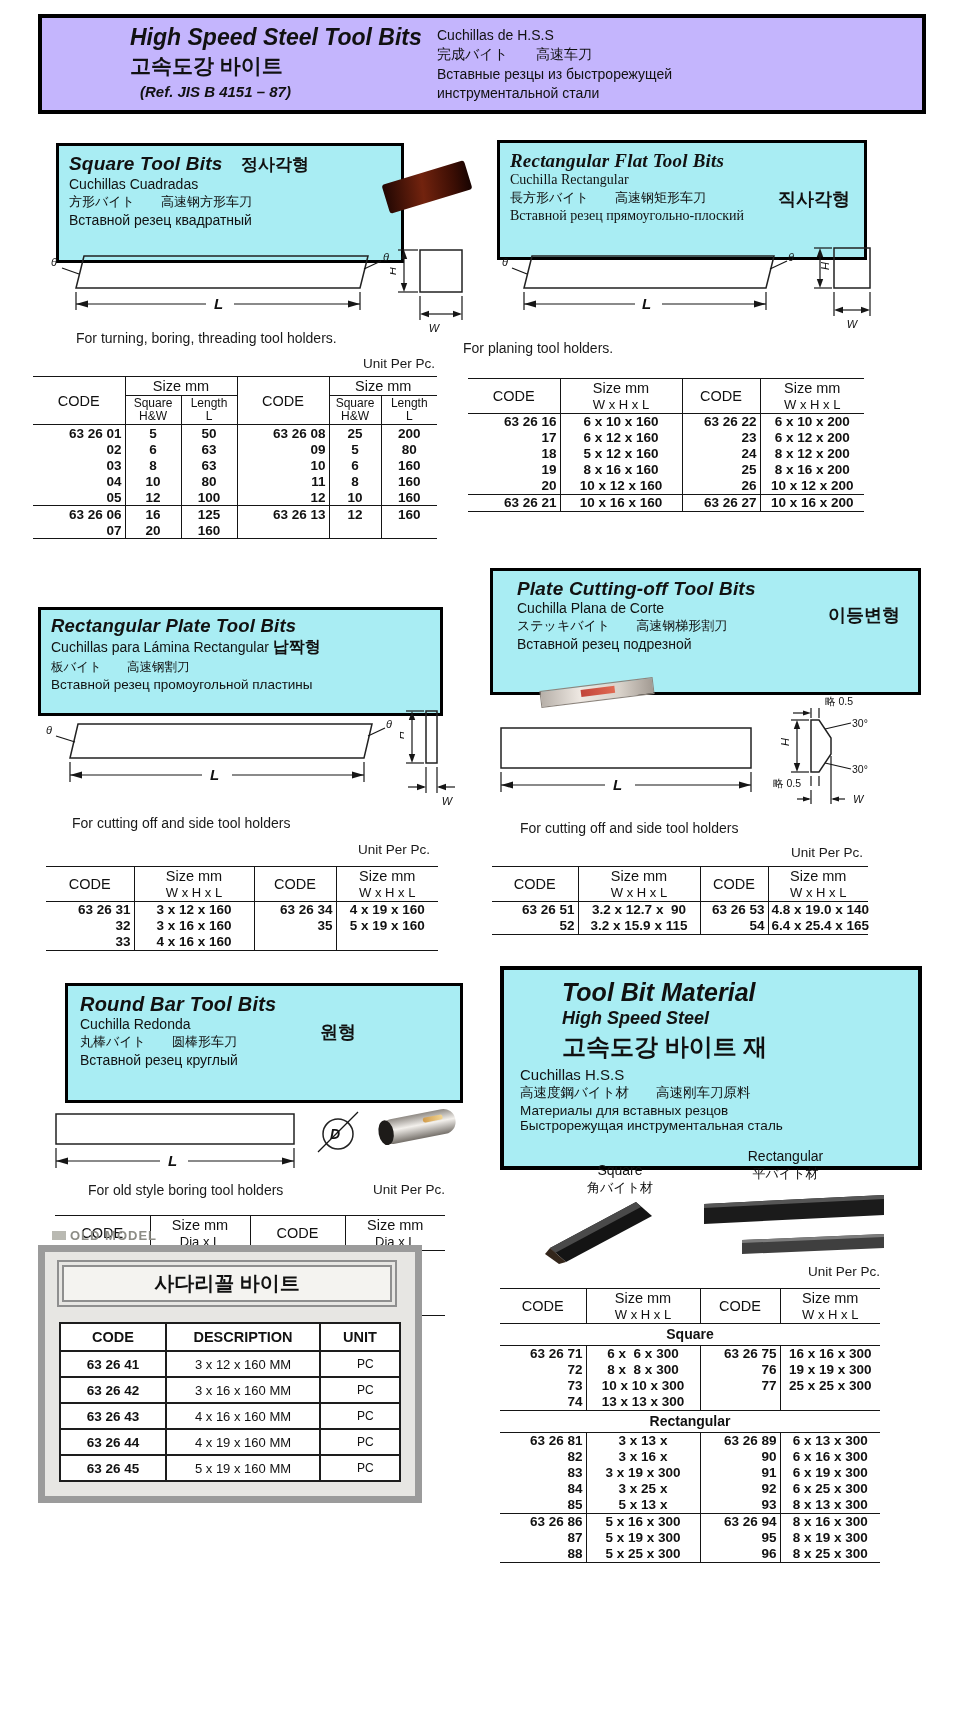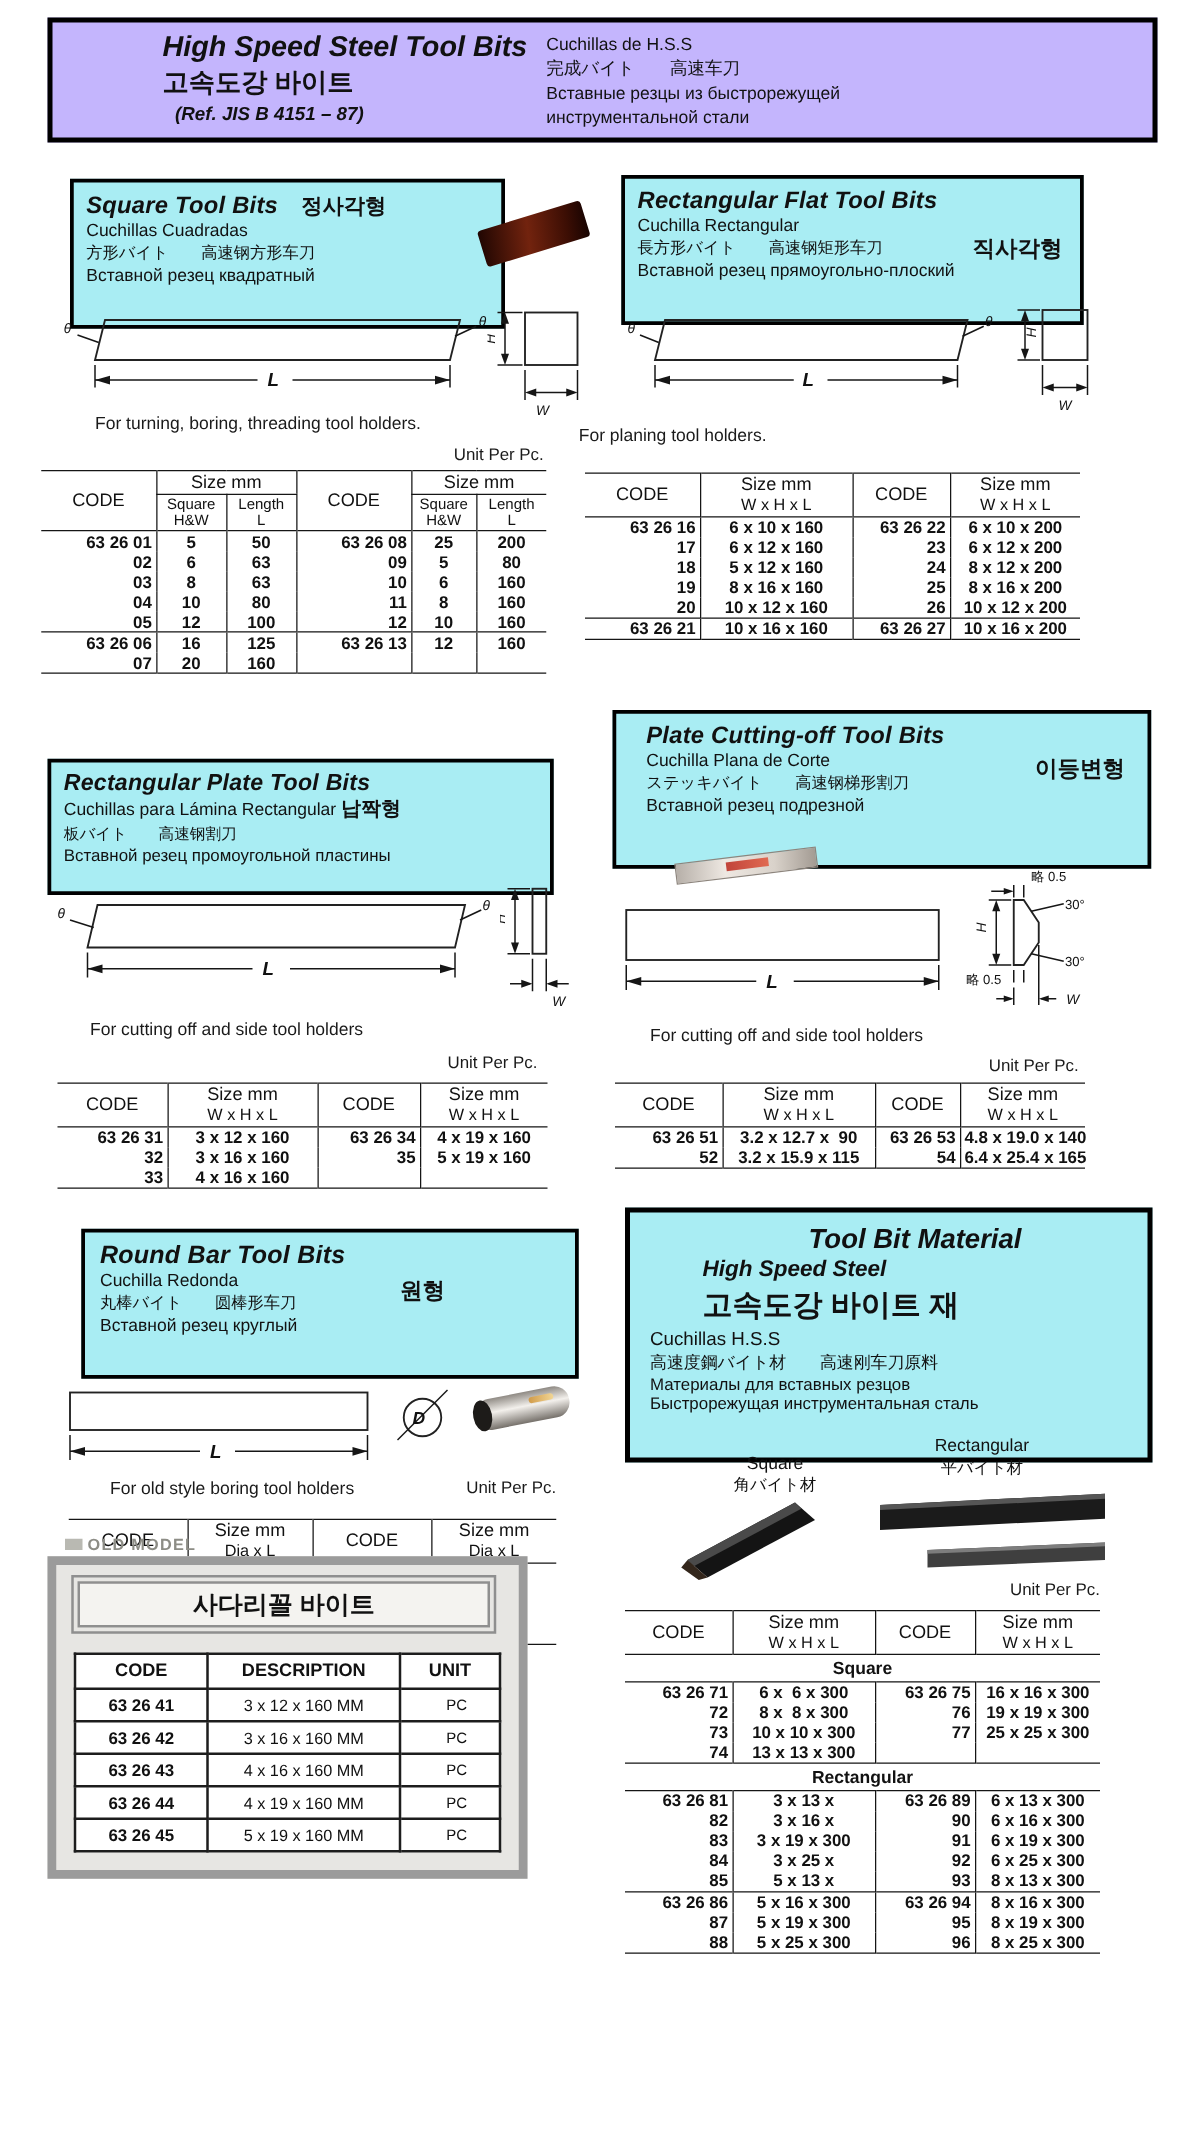--- a/index.html
+++ b/index.html
@@ -211,21 +211,21 @@
           <td class="cd">07</td>
           <td class="sz bl">20</td>
           <td class="sz bl">160</td>
           <td class="cd bl"></td>
           <td class="sz bl"></td>
           <td class="sz bl"></td>
         </tr>
       </tbody>
   </table>
 
-  <div class="abs secbox" style="left:497px;top:140px;width:344px;height:100px;padding:7px 10px;">
+  <div class="abs secbox" style="left:497px;top:140px;width:344px;height:100px;padding:7px 10px;font-family:Liberation Serif, serif;">
     <div><span class="ttl">Rectangular Flat Tool Bits</span></div>
     <div style="font-size:14px;">Cuchilla Rectangular</div>
     <div style="font-size:13px;margin-top:1px;">長方形バイト　　高速钢矩形车刀</div>
     <div style="font-size:14px;margin-top:1px;">Вставной резец прямоугольно-плоский</div>
     <span class="abs krline" style="right:14px;top:44px;font-size:18px;">직사각형</span>
   </div>
 
   <svg class="abs" style="left:500px;top:246px;" width="300" height="78" viewBox="0 0 300 78">
     <polygon class="bar" points="32,10 274,10 266,42 24,42"></polygon>
     <line class="dim" x1="12" y1="22" x2="27" y2="28"></line>
@@ -543,21 +543,21 @@
           <td class="cd">64</td>
           <td class="sz bl">8 x 63</td>
           <td class="cd bl">68</td>
           <td class="sz bl">20 x 160</td>
         </tr>
       </tbody>
   </table>
 
   <div class="abs secbox" style="left:500px;top:966px;width:382px;height:180px;padding:8px 16px;border-width:4px;">
     <div style="margin-left:42px;">
-      <div class="bi" style="font-size:22px;text-align:center;">Tool Bit Material</div>
+      <div class="bi" style="font-size:25px;">Tool Bit Material</div>
       <div class="bi" style="font-size:18px;margin-top:1px;">High Speed Steel</div>
       <div style="font-size:24px;font-weight:700;margin-top:2px;">고속도강 바이트 재</div>
     </div>
     <div style="font-size:15px;margin-top:3px;">Cuchillas H.S.S</div>
     <div style="font-size:13.5px;margin-top:1px;">高速度鋼バイト材　　高速刚车刀原料</div>
     <div style="font-size:13.5px;margin-top:1px;">Материалы для вставных резцов</div>
     <div style="font-size:13.5px;">Быстрорежущая инструментальная сталь</div>
   </div>
 
   <div class="abs" style="left:570px;top:1162px;width:100px;text-align:center;line-height:1.25;">

